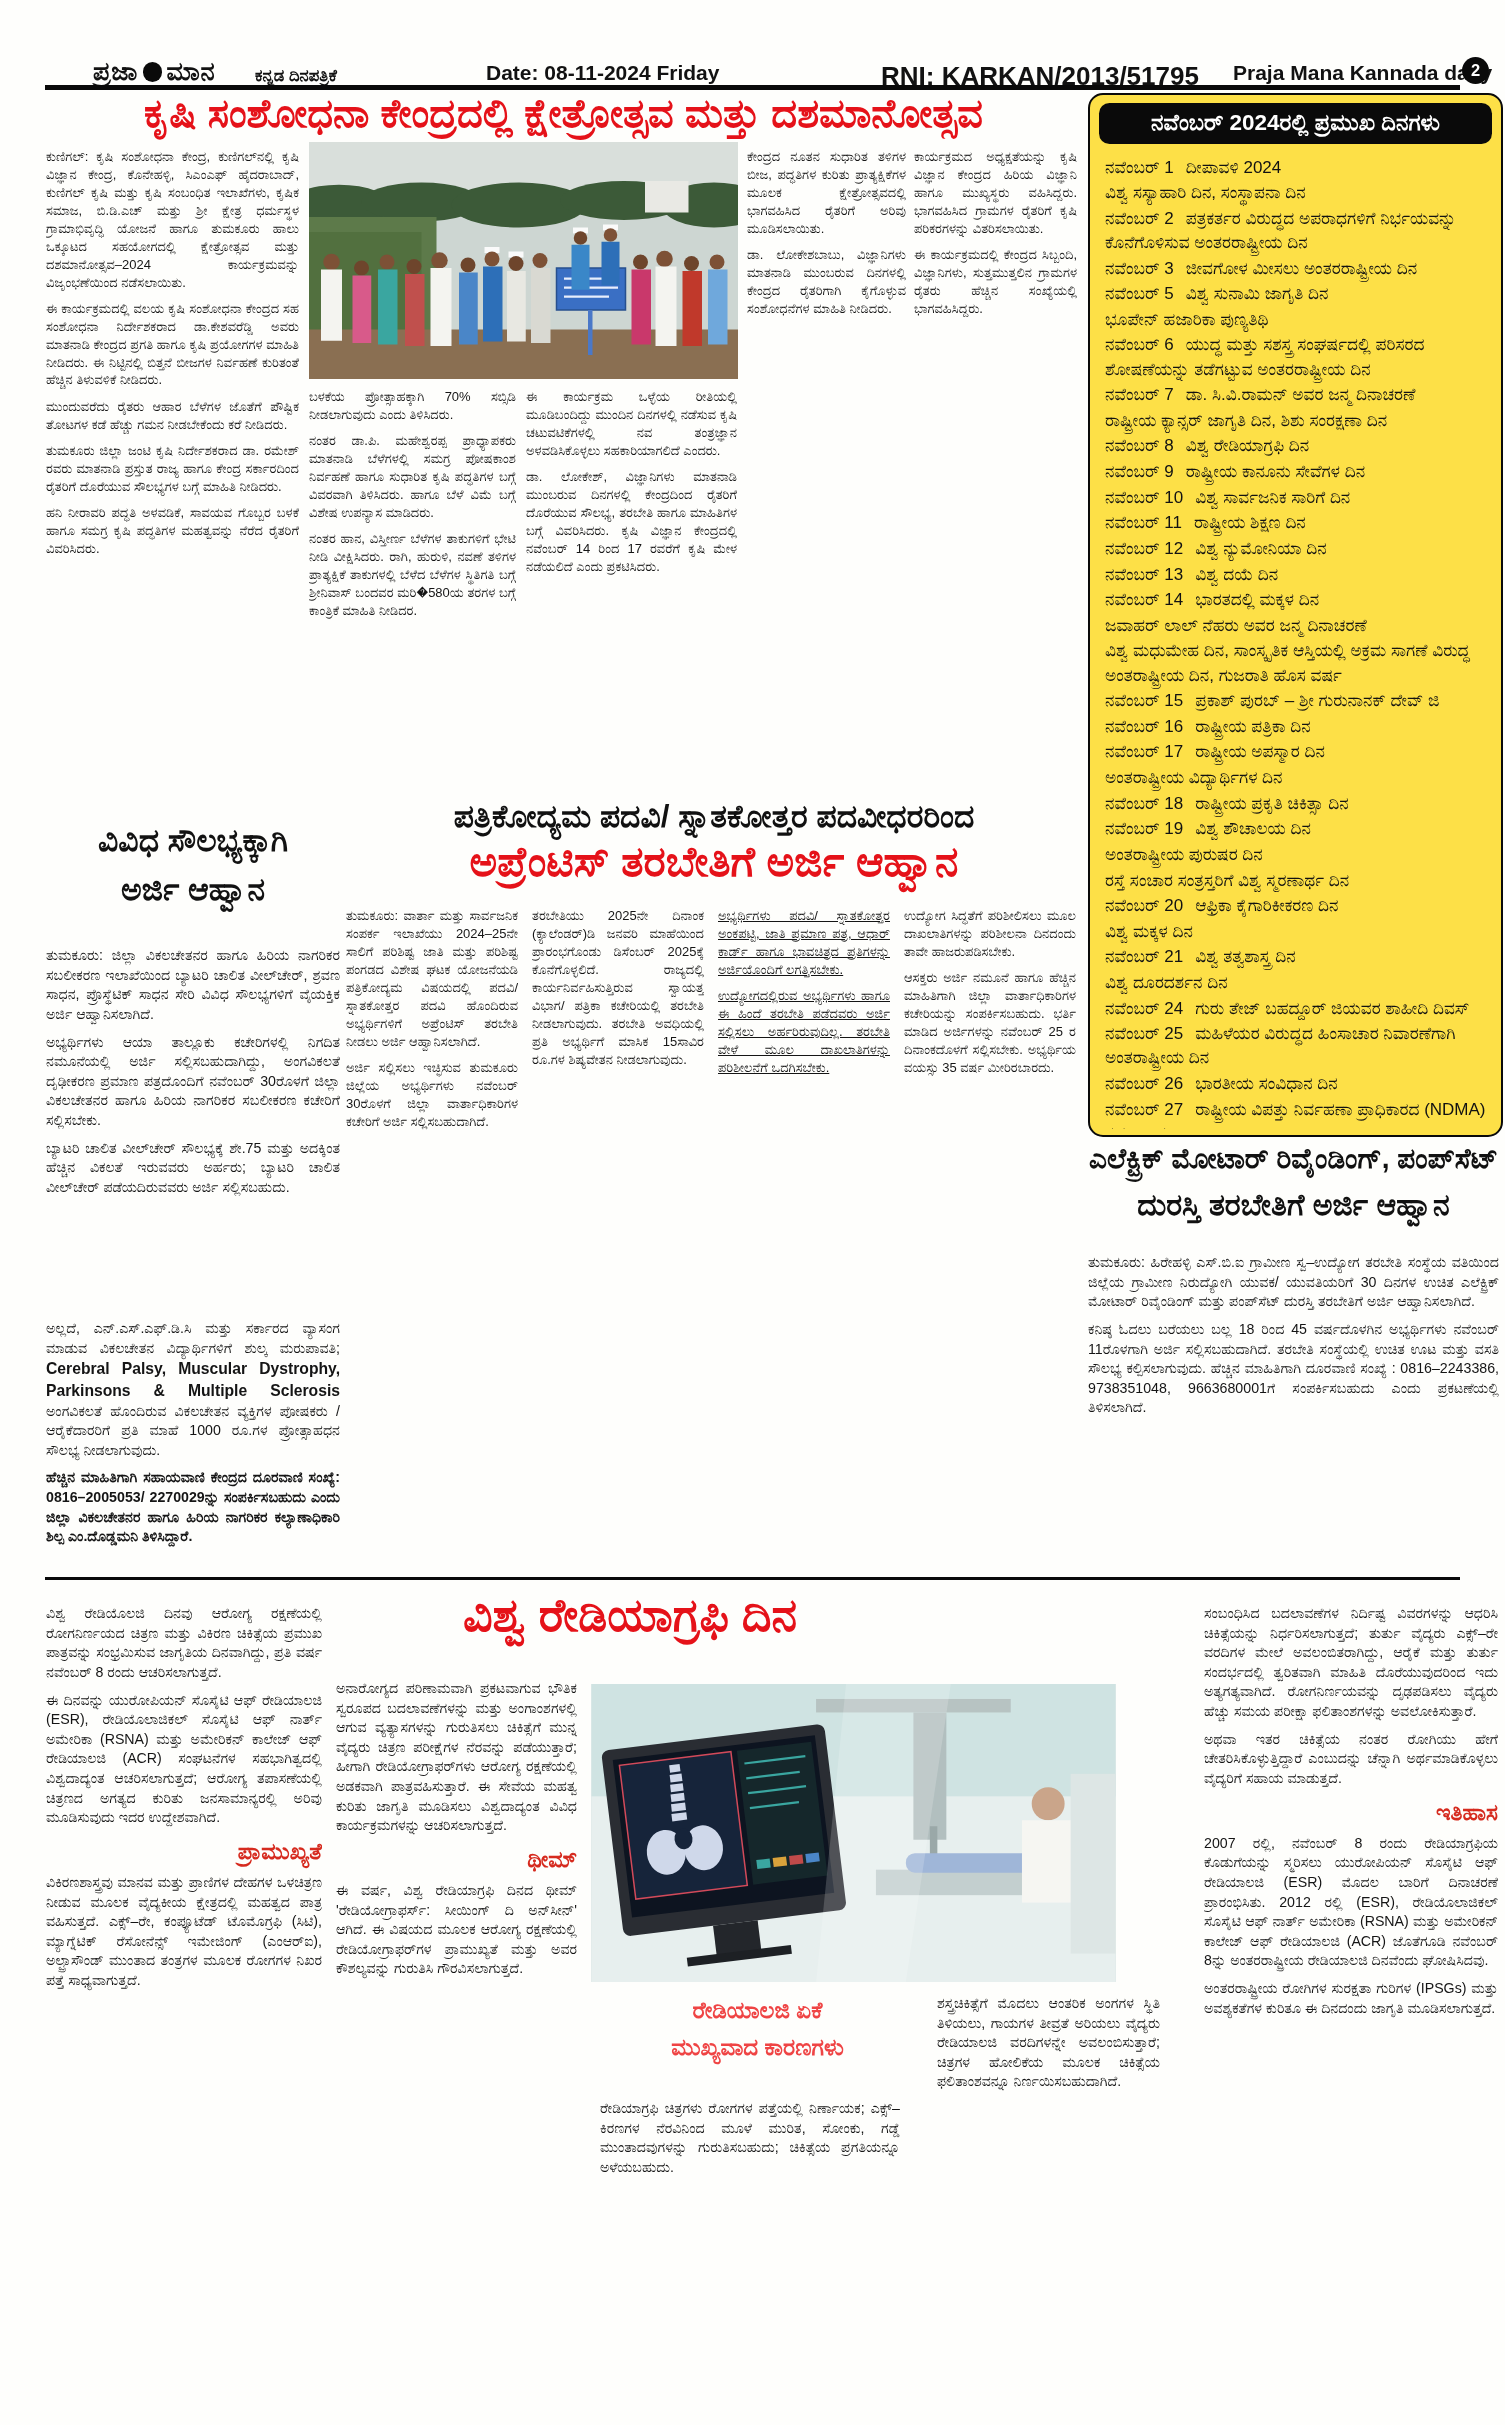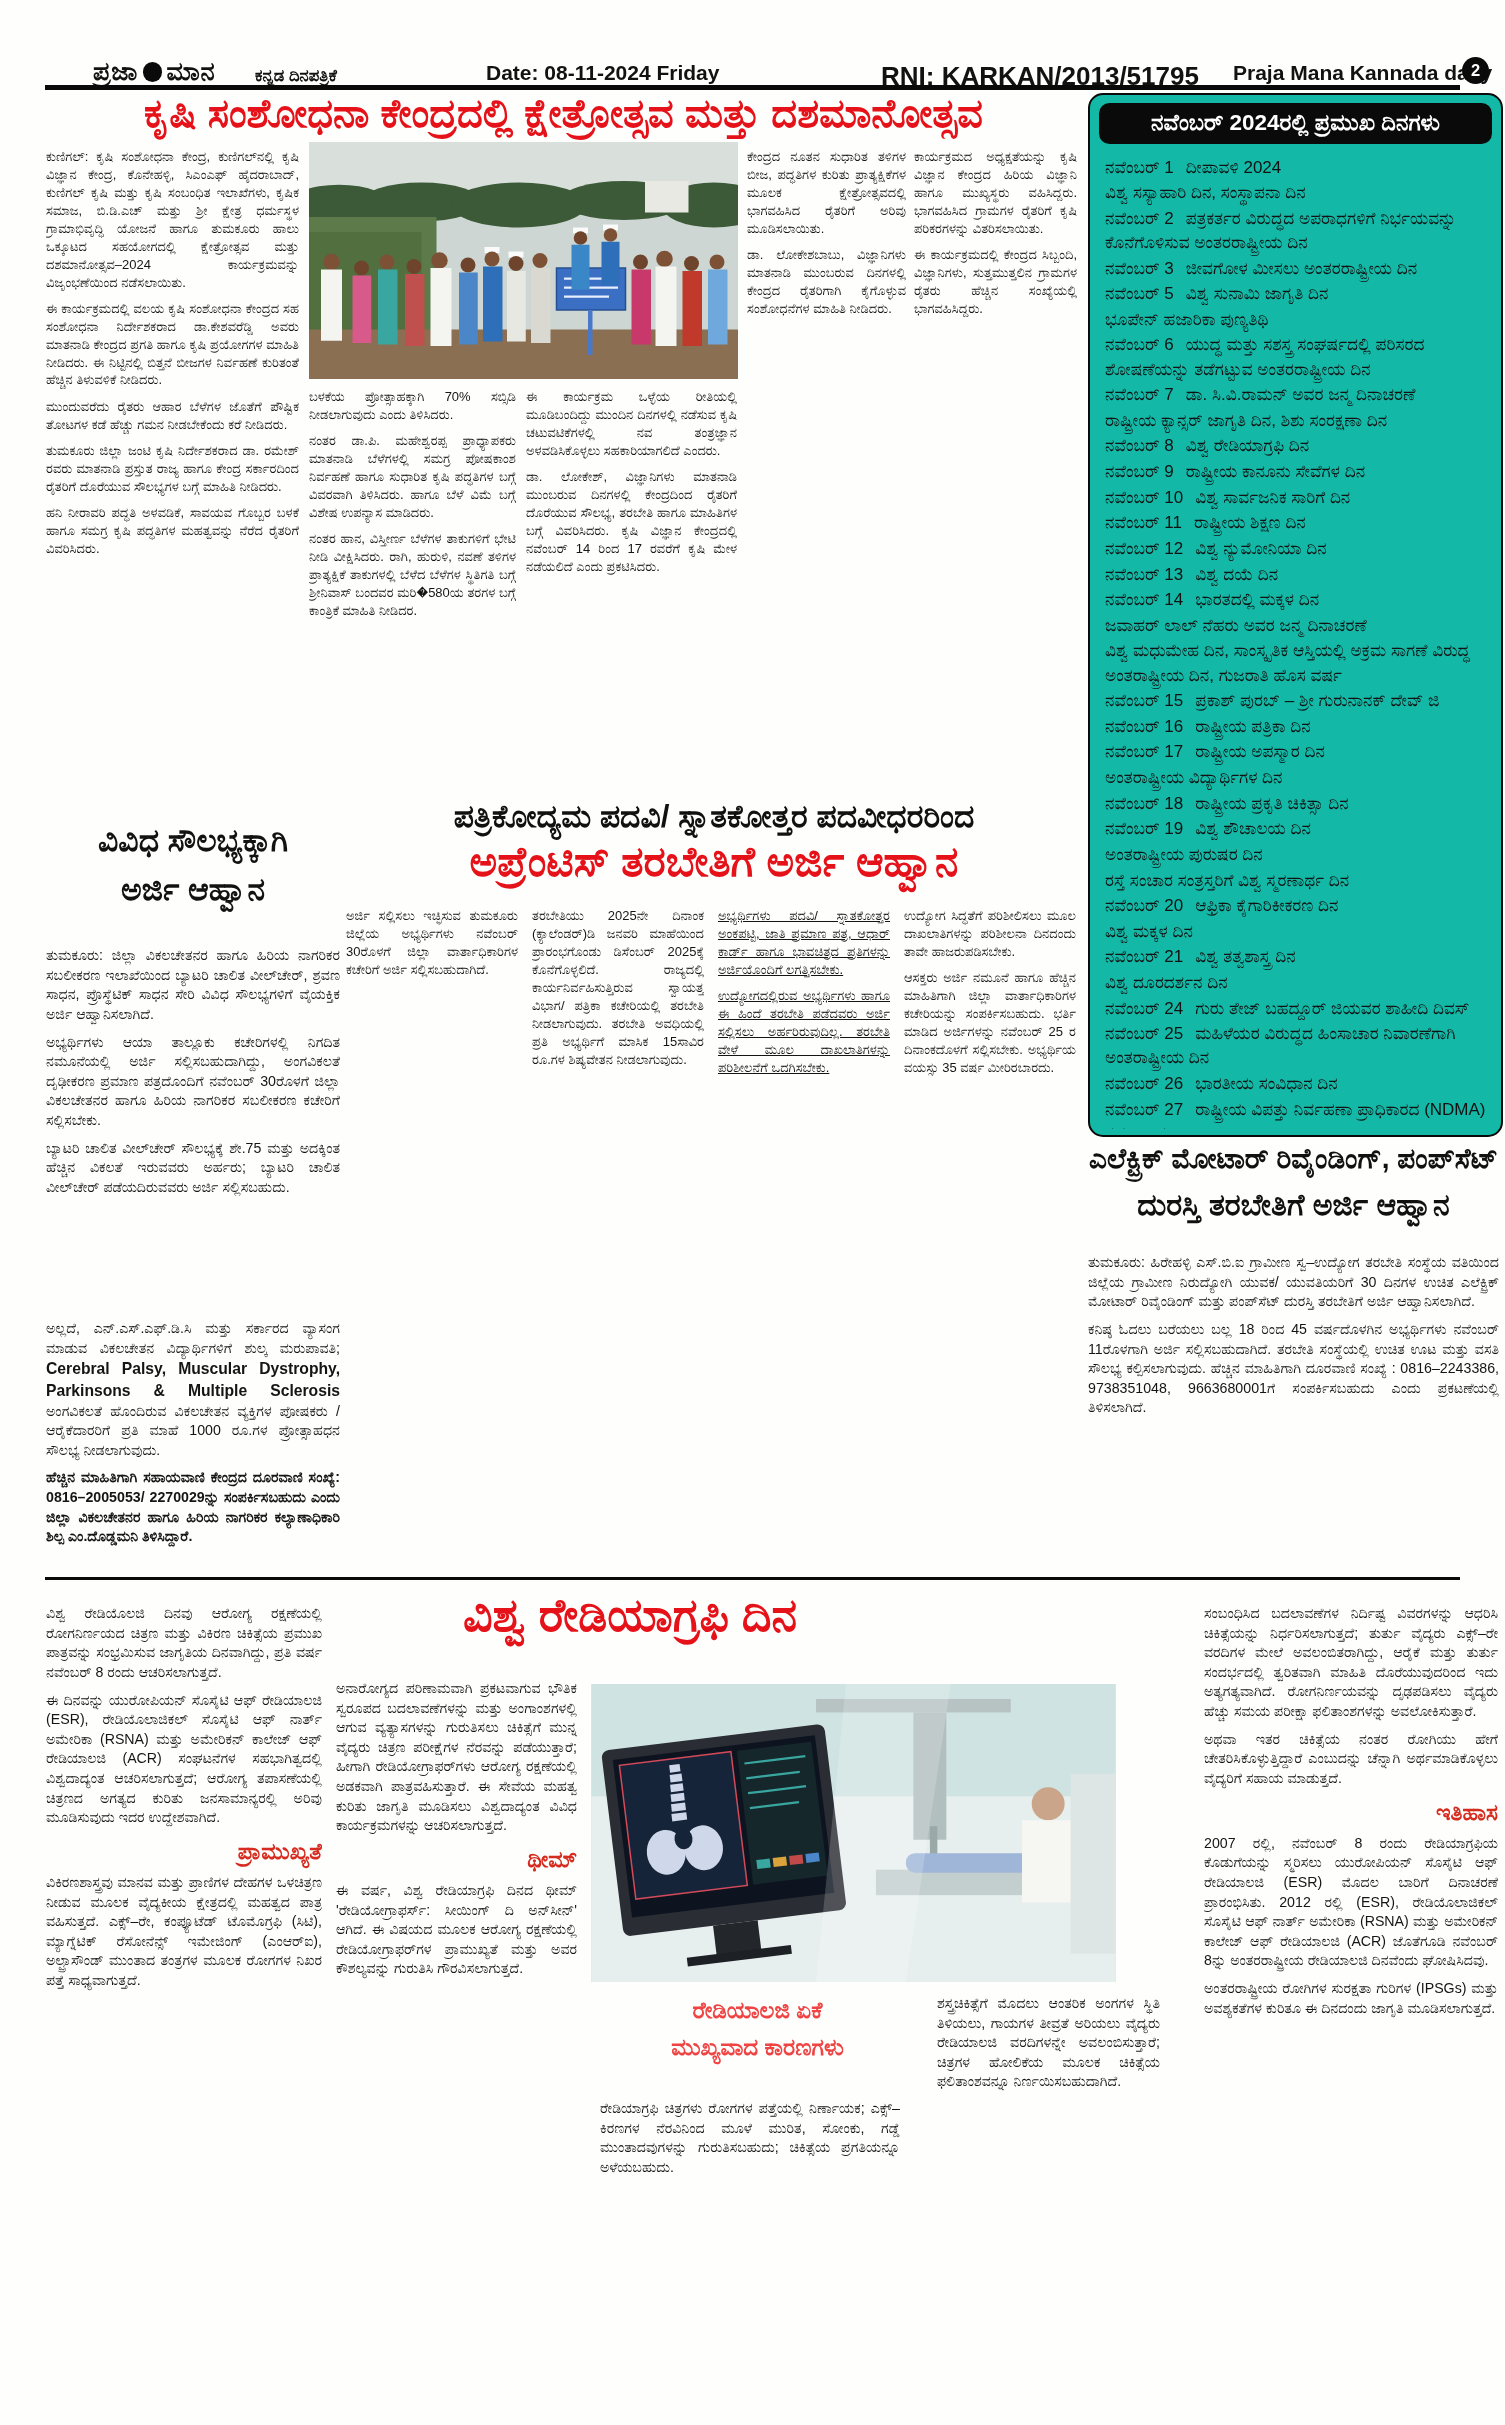--- a/index.html
+++ b/index.html
@@ -7,21 +7,21 @@
         font-family:"Liberation Sans",sans-serif;color:#121212;overflow:hidden;}
   .abs{position:absolute;}
   .serif{font-family:Liberation Sans, sans-serif;}
   .col{position:absolute;overflow:hidden;text-align:justify;font-size:13px;line-height:1.38;color:#151515;}
   .col p{margin:0 0 8.2px;}
   .col.big p{font-size:14.2px;}
   .red{color:#e51219;}
   .subhead-red{color:#d62b1f;font-weight:bold;text-align:right;font-size:22.5px;margin:7.5px 0 6px;}
   .rule{position:absolute;background:#0a0a0a;}
   .headline-main{font-weight:800;color:#e51219;white-space:nowrap;text-align:center;font-size:40px;letter-spacing:0px;}
-  .sidebar-box{position:absolute;border:2.6px solid #0a0a0a;border-radius:15px;background:#14b8a6;}
+  .sidebar-box{position:absolute;border:2.6px solid #0a0a0a;border-radius:15px;background:#fde047;}
   .sidebar-title{margin:7.5px 9px 4.5px;background:#0a0a0a;color:#fff;border-radius:10.5px;
                  text-align:center;font-weight:bold;font-size:22.5px;padding:7.5px 3px;}
   .sidebar-list{padding:7.5px 15px 6px;font-size:17px;line-height:1.42;overflow:hidden;}
   .sb-line{margin:0 0 1.5px;}
   .sb-day{display:inline-block;margin-right:12px;}
   .sb-day:empty{display:none;}
   .center-head{position:absolute;text-align:center;font-weight:800;}
   .logo-row{position:absolute;display:flex;align-items:center;gap:4.5px;margin-left:24px;}
   .logo-kn{font-weight:800;font-size:25.5px;letter-spacing:0.7px;}
   .emblem{width:19.5px;height:19.5px;border-radius:50%;background:#0a0a0a;display:inline-block;}
@@ -257,20 +257,21 @@
     </div>
   <div class="col big" style="left:46px;top:1319px;width:294px;height:270px;">
     <p><span>ಅಲ್ಲದೆ, ಎನ್.ಎಸ್.ಎಫ್.ಡಿ.ಸಿ ಮತ್ತು ಸರ್ಕಾರದ ವ್ಯಾಸಂಗ ಮಾಡುವ ವಿಕಲಚೇತನ ವಿದ್ಯಾರ್ಥಿಗಳಿಗೆ ಶುಲ್ಕ ಮರುಪಾವತಿ; </span><span class="bold serif" style="font-size:15.7px;">Cerebral Palsy, Muscular Dystrophy, Parkinsons &amp; Multiple Sclerosis</span><span> ಅಂಗವಿಕಲತೆ ಹೊಂದಿರುವ ವಿಕಲಚೇತನ ವ್ಯಕ್ತಿಗಳ ಪೋಷಕರು / ಆರೈಕೆದಾರರಿಗೆ ಪ್ರತಿ ಮಾಹೆ 1000 ರೂ.ಗಳ ಪ್ರೋತ್ಸಾಹಧನ ಸೌಲಭ್ಯ ನೀಡಲಾಗುವುದು.</span></p>
     <p class="bold">ಹೆಚ್ಚಿನ ಮಾಹಿತಿಗಾಗಿ ಸಹಾಯವಾಣಿ ಕೇಂದ್ರದ ದೂರವಾಣಿ ಸಂಖ್ಯೆ: 0816–2005053/ 2270029ನ್ನು ಸಂಪರ್ಕಿಸಬಹುದು ಎಂದು ಜಿಲ್ಲಾ ವಿಕಲಚೇತನರ ಹಾಗೂ ಹಿರಿಯ ನಾಗರಿಕರ ಕಲ್ಯಾಣಾಧಿಕಾರಿ ಶಿಲ್ಪ ಎಂ.ದೊಡ್ಡಮನಿ ತಿಳಿಸಿದ್ದಾರೆ.</p>
   </div>
 
   <div class="center-head" style="left:351px;top:798px;width:726px;font-size:31.5px;color:#111;">ಪತ್ರಿಕೋದ್ಯಮ ಪದವಿ/ ಸ್ನಾತಕೋತ್ತರ ಪದವೀಧರರಿಂದ</div>
   <div class="center-head red" style="left:351px;top:838px;width:726px;font-size:42px;">ಅಪ್ರೆಂಟಿಸ್ ತರಬೇತಿಗೆ ಅರ್ಜಿ ಆಹ್ವಾನ</div>
   <div class="col" style="left:346px;top:907px;width:172px;height:678px;">
 
+  <p>ತುಮಕೂರು: ವಾರ್ತಾ ಮತ್ತು ಸಾರ್ವಜನಿಕ ಸಂಪರ್ಕ ಇಲಾಖೆಯು 2024–25ನೇ ಸಾಲಿಗೆ ಪರಿಶಿಷ್ಟ ಜಾತಿ ಮತ್ತು ಪರಿಶಿಷ್ಟ ಪಂಗಡದ ವಿಶೇಷ ಘಟಕ ಯೋಜನೆಯಡಿ ಪತ್ರಿಕೋದ್ಯಮ ವಿಷಯದಲ್ಲಿ ಪದವಿ/ ಸ್ನಾತಕೋತ್ತರ ಪದವಿ ಹೊಂದಿರುವ ಅಭ್ಯರ್ಥಿಗಳಿಗೆ ಅಪ್ರೆಂಟಿಸ್ ತರಬೇತಿ ನೀಡಲು ಅರ್ಜಿ ಆಹ್ವಾನಿಸಲಾಗಿದೆ.</p>
       <p>ಅರ್ಜಿ ಸಲ್ಲಿಸಲು ಇಚ್ಛಿಸುವ ತುಮಕೂರು ಜಿಲ್ಲೆಯ ಅಭ್ಯರ್ಥಿಗಳು ನವೆಂಬರ್ 30ರೊಳಗೆ ಜಿಲ್ಲಾ ವಾರ್ತಾಧಿಕಾರಿಗಳ ಕಚೇರಿಗೆ ಅರ್ಜಿ ಸಲ್ಲಿಸಬಹುದಾಗಿದೆ.</p>
     </div>
   <div class="col" style="left:532px;top:907px;width:172px;height:678px;">
 
       <p>ತರಬೇತಿಯು 2025ನೇ ದಿನಾಂಕ (ಕ್ಯಾಲೆಂಡರ್)ಡಿ ಜನವರಿ ಮಾಹೆಯಿಂದ ಪ್ರಾರಂಭಗೊಂಡು ಡಿಸೆಂಬರ್ 2025ಕ್ಕೆ ಕೊನೆಗೊಳ್ಳಲಿದೆ. ರಾಜ್ಯದಲ್ಲಿ ಕಾರ್ಯನಿರ್ವಹಿಸುತ್ತಿರುವ ಸ್ವಾಯತ್ತ ವಿಭಾಗ/ ಪತ್ರಿಕಾ ಕಚೇರಿಯಲ್ಲಿ ತರಬೇತಿ ನೀಡಲಾಗುವುದು. ತರಬೇತಿ ಅವಧಿಯಲ್ಲಿ ಪ್ರತಿ ಅಭ್ಯರ್ಥಿಗೆ ಮಾಸಿಕ 15ಸಾವಿರ ರೂ.ಗಳ ಶಿಷ್ಯವೇತನ ನೀಡಲಾಗುವುದು.</p>
     </div>
   <div class="col" style="left:718px;top:907px;width:172px;height:678px;text-decoration:underline;">
 
   <p>ಅಭ್ಯರ್ಥಿಗಳು ಪದವಿ/ ಸ್ನಾತಕೋತ್ತರ ಅಂಕಪಟ್ಟಿ, ಜಾತಿ ಪ್ರಮಾಣ ಪತ್ರ, ಆಧಾರ್ ಕಾರ್ಡ್ ಹಾಗೂ ಭಾವಚಿತ್ರದ ಪ್ರತಿಗಳನ್ನು ಅರ್ಜಿಯೊಂದಿಗೆ ಲಗತ್ತಿಸಬೇಕು.</p>
       <p>ಉದ್ಯೋಗದಲ್ಲಿರುವ ಅಭ್ಯರ್ಥಿಗಳು ಹಾಗೂ ಈ ಹಿಂದೆ ತರಬೇತಿ ಪಡೆದವರು ಅರ್ಜಿ ಸಲ್ಲಿಸಲು ಅರ್ಹರಿರುವುದಿಲ್ಲ. ತರಬೇತಿ ವೇಳೆ ಮೂಲ ದಾಖಲಾತಿಗಳನ್ನು ಪರಿಶೀಲನೆಗೆ ಒದಗಿಸಬೇಕು.</p>

